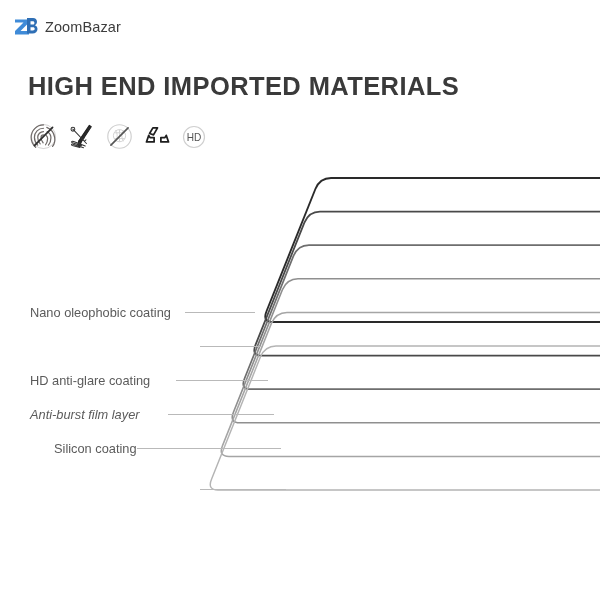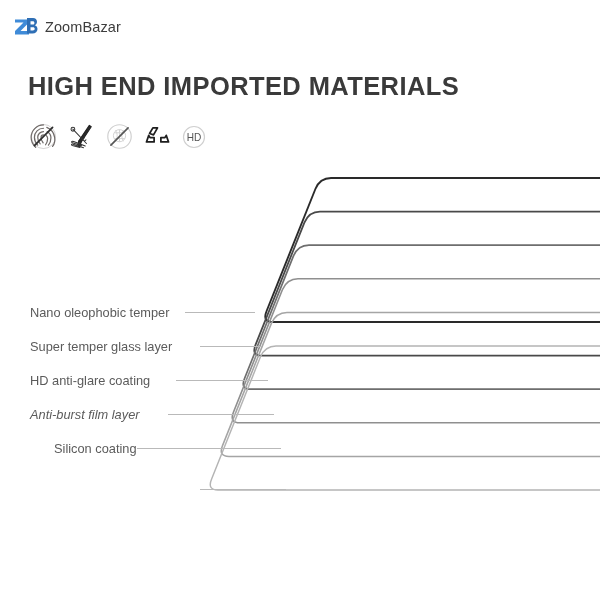--- a/index.html
+++ b/index.html
@@ -132,24 +132,23 @@
         <path d="M 612 211.6 L 320 211.6 Q 309 211.6 304.38 222.6 L 255.62 344.6 Q 251 355.6 262 355.6 L 612 355.6" stroke="#4a4a4a" stroke-width="1.81" fill="none"></path>
         <path d="M 612 245.2 L 309 245.2 Q 298 245.2 293.38 256.2 L 244.62 378.2 Q 240 389.2 251 389.2 L 612 389.2" stroke="#6e6e6e" stroke-width="1.72" fill="none"></path>
         <path d="M 612 278.8 L 298 278.8 Q 287 278.8 282.38 289.8 L 233.62 411.8 Q 229 422.8 240 422.8 L 612 422.8" stroke="#8f8f8f" stroke-width="1.63" fill="none"></path>
         <path d="M 612 312.4 L 287 312.4 Q 276 312.4 271.38 323.4 L 222.62 445.4 Q 218 456.4 229 456.4 L 612 456.4" stroke="#a5a5a5" stroke-width="1.54" fill="none"></path>
         <path d="M 612 346 L 276 346 Q 265 346 260.38 357 L 211.62 479 Q 207 490 218 490 L 612 490" stroke="#b4b4b4" stroke-width="1.45" fill="none"></path>
       </g>
   </svg>
 
   <div class="labels">
 
-    <div class="lbl" style="left:30px;top:305px;">Nano oleophobic temper</div>
+    <div class="lbl" style="left:30px;top:305px;">Nano oleophobic coating</div>
     <div class="leader" style="left:185px;top:312px;width:70px;"></div>
 
-    <div class="lbl" style="left:30px;top:339px;">Super temper glass layer</div>
     <div class="leader" style="left:200px;top:346px;width:62px;"></div>
 
     <div class="lbl" style="left:30px;top:373px;">HD anti-glare coating</div>
     <div class="leader" style="left:176px;top:380px;width:92px;"></div>
 
     <div class="lbl" style="left:30px;top:407px;font-style:italic;">Anti-burst film layer</div>
     <div class="leader" style="left:168px;top:414px;width:106px;"></div>
 
     <div class="lbl" style="left:30px;top:441px;margin-left:24px;">Silicon coating</div>
     <div class="leader" style="left:137px;top:448px;width:144px;"></div>

